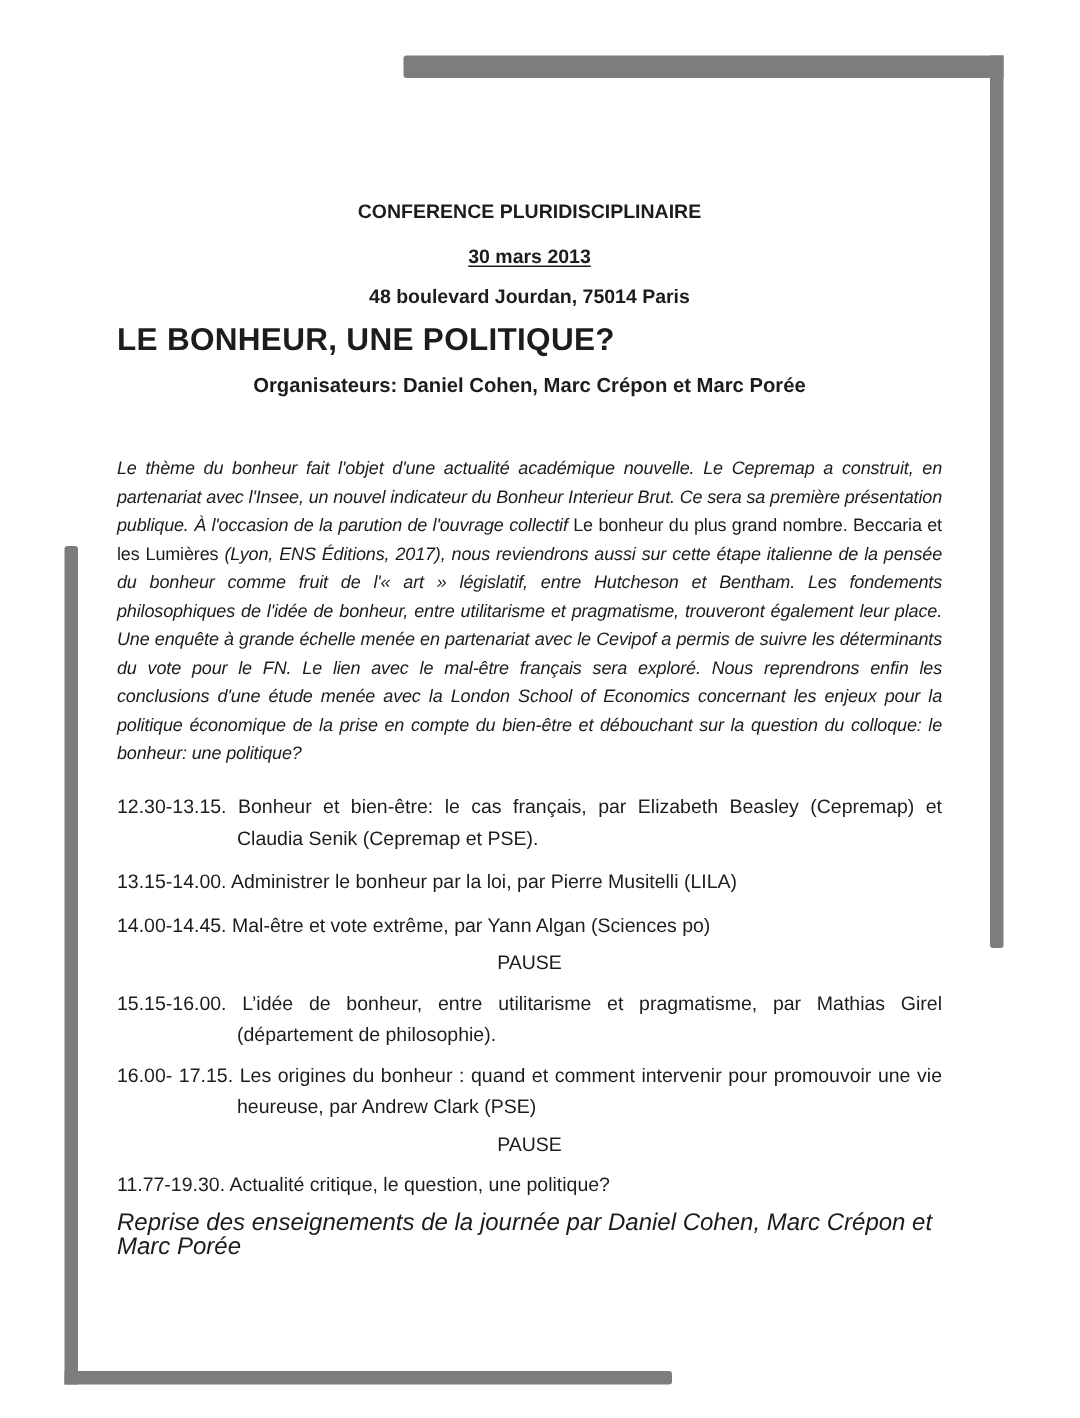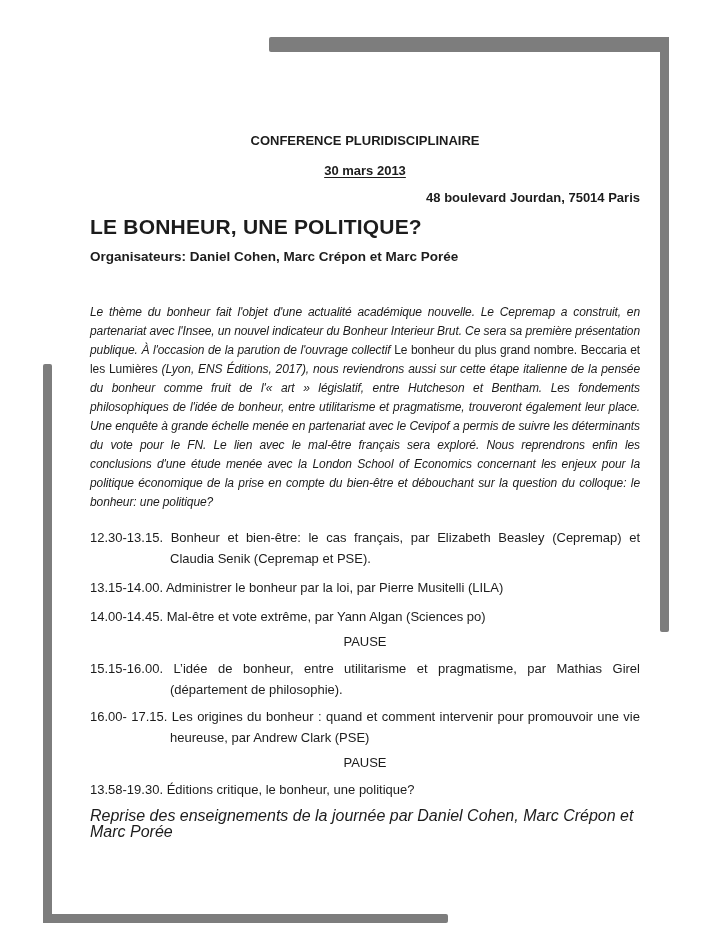--- a/index.html
+++ b/index.html
@@ -23,46 +23,47 @@
   }
   
   .shadow{position:absolute;background:var(--shadow);}
   .bar-top{left:269px;top:37px;width:400px;height:15px;border-radius:2px 0 0 2px;}
   .bar-right{left:660px;top:37px;width:9px;height:595px;border-radius:0 0 2px 2px;}
   .bar-left{left:43px;top:364px;width:9px;height:559px;border-radius:2px 2px 0 0;}
   .bar-bottom{left:43px;top:914px;width:405px;height:9px;border-radius:0 2px 2px 0;}
 
   .content{
     position:absolute;
-    left:90px;
+    left:78px;
     top:0;
     width:550px;
     padding-top:133px;
   }
   .h-small{
     font-size:13px;
     font-weight:bold;
     line-height:15px;
     text-align:center;
   }
   .date{margin-top:15px;text-decoration:underline;text-underline-offset:2px;}
-  .address{margin-top:12px;text-align:right;}
+  .address{margin-top:12px;}
   .title{
     margin-top:10px;
     font-size:21px;
     font-weight:bold;
     line-height:24px;
     text-align:left;
     letter-spacing:0.2px;
   }
   .organizers{
     margin-top:10px;
     font-size:13.5px;
     font-weight:bold;
     line-height:15.5px;
+    text-align:center;
   }
   .intro{
     margin-top:38px;
     margin-bottom:15px;
     font-size:12px;
     font-style:italic;
     line-height:19px;
     text-align:justify;
     letter-spacing:-0.1px;
   }
@@ -118,20 +119,20 @@
       <p class="entry mb4"><span>14.00-14.45.</span> <span class="t">Mal-être et vote extrême</span><span>, par Yann Algan (Sciences po)</span></p>
 
       <p class="pause mb6">PAUSE</p>
 
       <p class="entry mb6"><span>15.15-16.00.</span> <span class="t">L’idée de bonheur, entre utilitarisme et pragmatisme</span><span>, par Mathias Girel (département de philosophie).</span></p>
 
       <p class="entry mb4"><span>16.00- 17.15.</span> <span class="t">Les origines du bonheur : quand et comment intervenir pour promouvoir une vie heureuse</span><span>, par Andrew Clark (PSE)</span></p>
 
       <p class="pause mb6">PAUSE</p>
 
-      <p class="entry mb8"><span>13.58-19.30.</span> <span class="t">Éditions critique, le bonheur, une politique?</span><span></span></p>
+      <p class="entry mb8"><span>11.77-19.30.</span> <span class="t">Actualité critique, le question, une politique?</span><span></span></p>
 
     </div>
 
     <p class="closing">Reprise des enseignements de la journée par Daniel Cohen, Marc Crépon et Marc Porée</p>
 
   </div>
 </div>
 
 </body></html>

